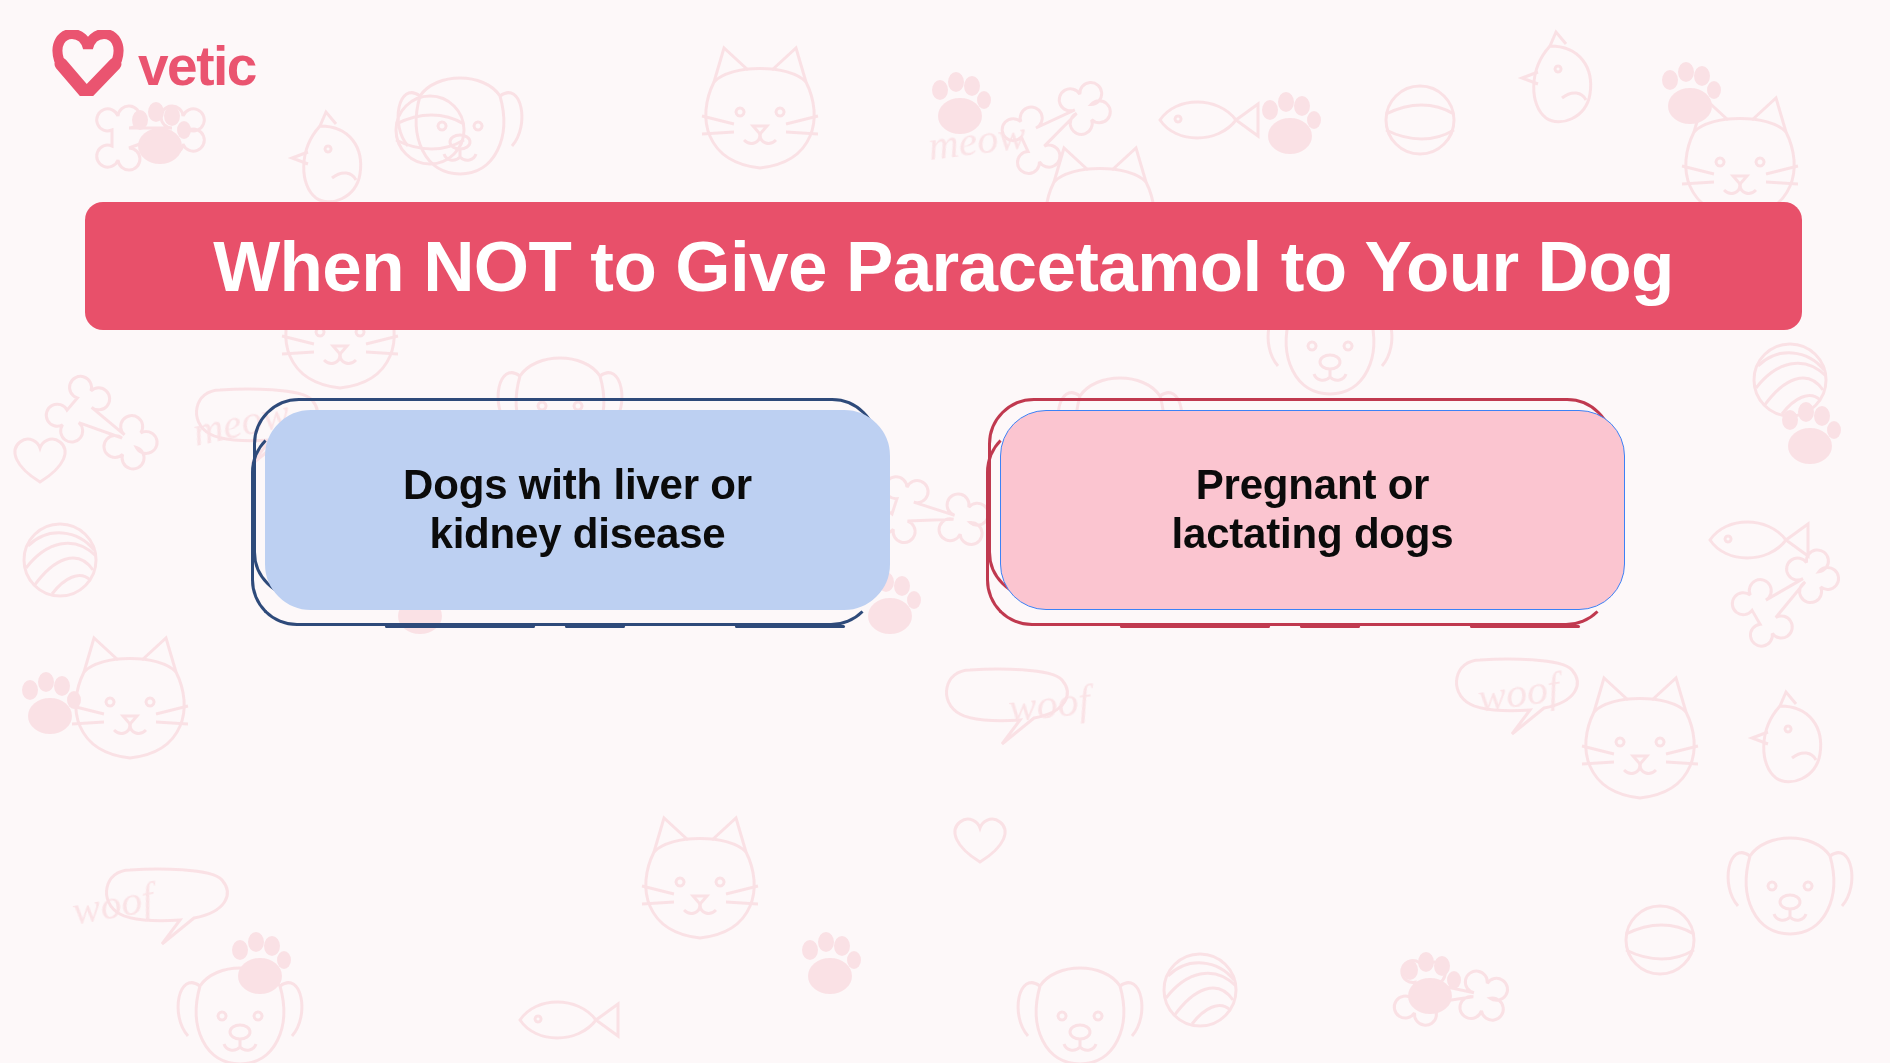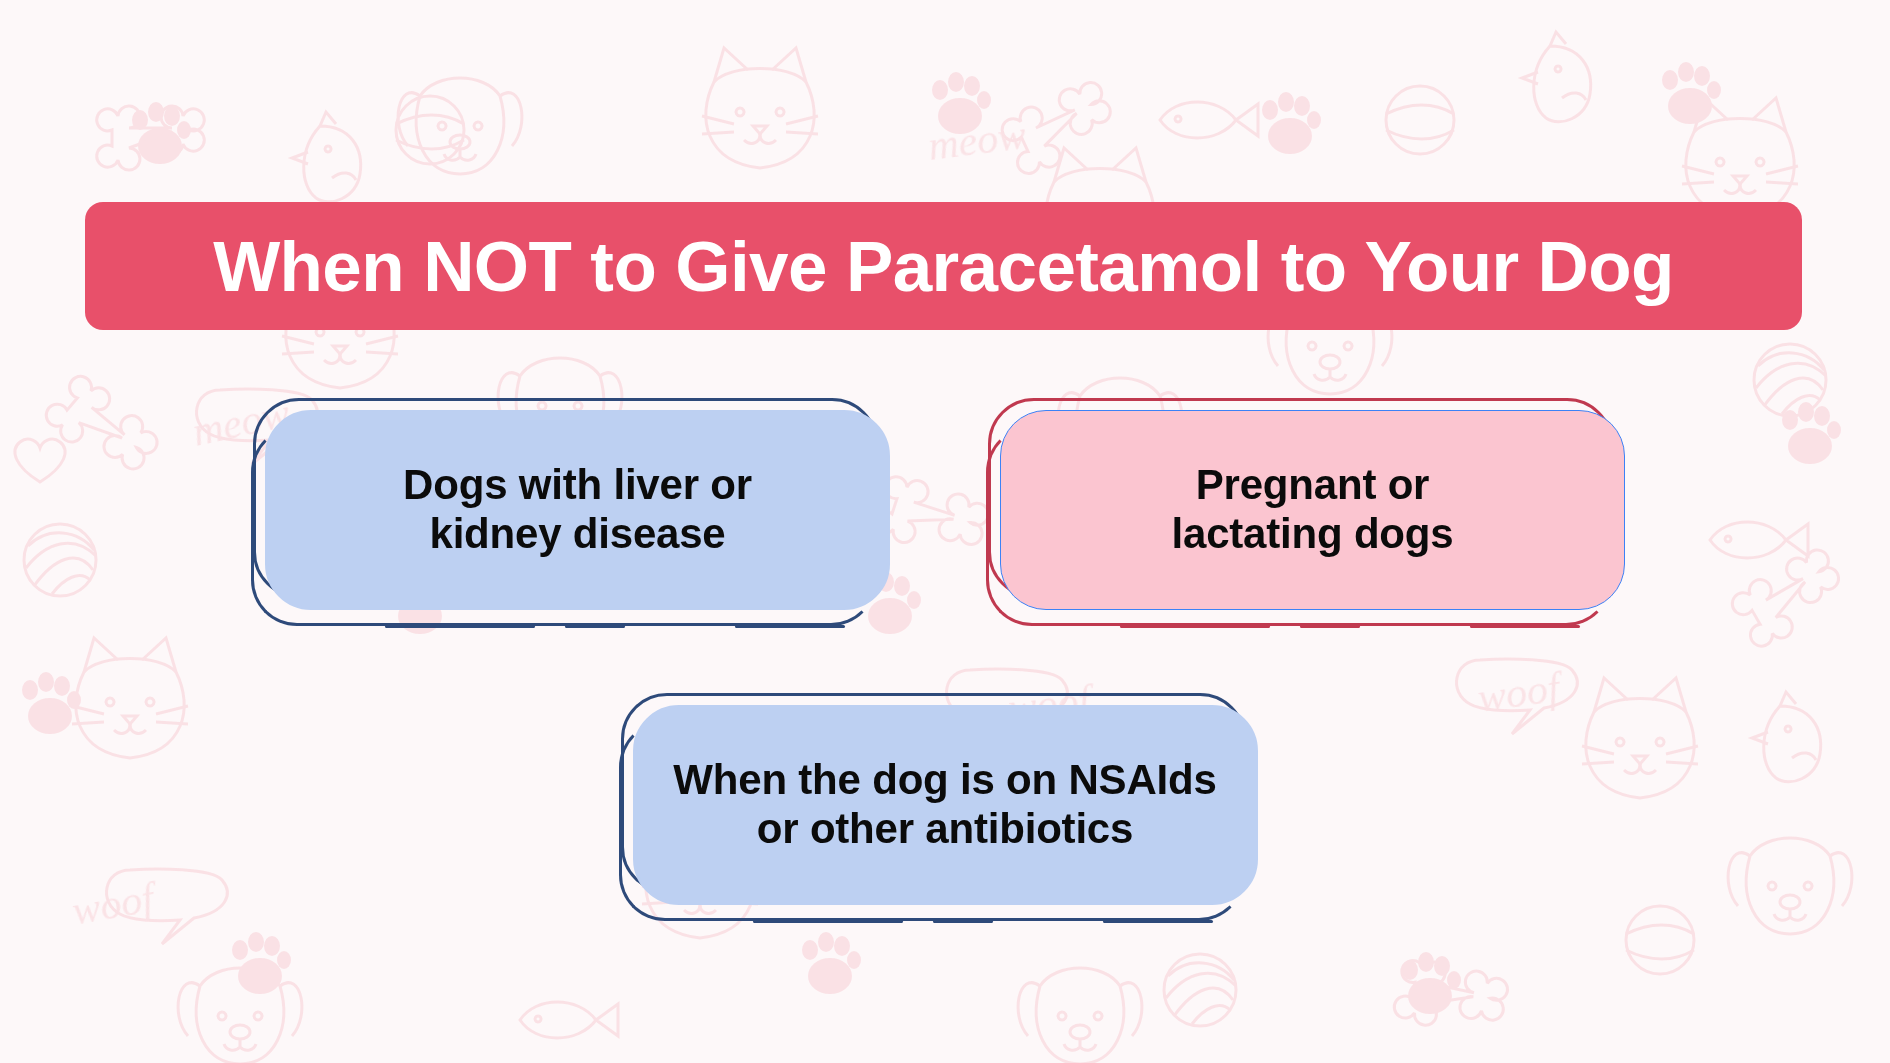--- a/index.html
+++ b/index.html
@@ -320,20 +320,27 @@
       <g fill="#fae0e4" stroke="none" font-family="'Liberation Serif', serif" font-style="italic" font-size="42" opacity="0.9">
         <text x="196" y="446" transform="rotate(-12 196 446)">meow</text>
         <text x="1010" y="722" transform="rotate(-6 1010 722)">woof</text>
         <text x="1480" y="712" transform="rotate(-8 1480 712)">woof</text>
         <text x="75" y="925" transform="rotate(-10 75 925)">woof</text>
         <text x="930" y="160" transform="rotate(-7 930 160)">meow</text>
       </g>
     </g>
   </svg>
 
+  <div id="logo">
+    <svg class="mark" viewBox="0 0 72 66" aria-hidden="true">
+      <path d="M7,30 C2,14 10,4 20,4 C28,4 34,10 36,18 C38,10 44,4 52,4 C62,4 70,14 65,30" fill="none" stroke="#ea5470" stroke-width="10" stroke-linecap="round"></path>
+      <path d="M9,34 L33,62 L36,62 L63,34" fill="none" stroke="#ea5470" stroke-width="13" stroke-linecap="round" stroke-linejoin="round"></path>
+    </svg>
+    <div class="wordmark">vetic</div>
+  </div>
 
   <div id="title-banner">
     <div class="title-text">When NOT to Give Paracetamol to Your Dog</div>
   </div>
 
   <div id="cards">
 
     <div class="card-row">
 
       <div class="card blue">
@@ -358,29 +365,18 @@
           <div class="label">Pregnant or
 lactating dogs</div>
         </div>
       </div>
 
     </div>
 
     <div class="card-row">
 
 
-      <div class="card blue">
-        <div class="outline"></div>
-        <div class="outline-under"></div>
-        <div class="dash d1"></div>
-        <div class="dash d2"></div>
-        <div class="dash d3"></div>
-        <div class="fill">
-          <div class="label">When the dog is on NSAIds
-or other antibiotics</div>
-        </div>
-      </div>
 
     </div>
 
   </div>
 
 </div>
 
 </body></html>

